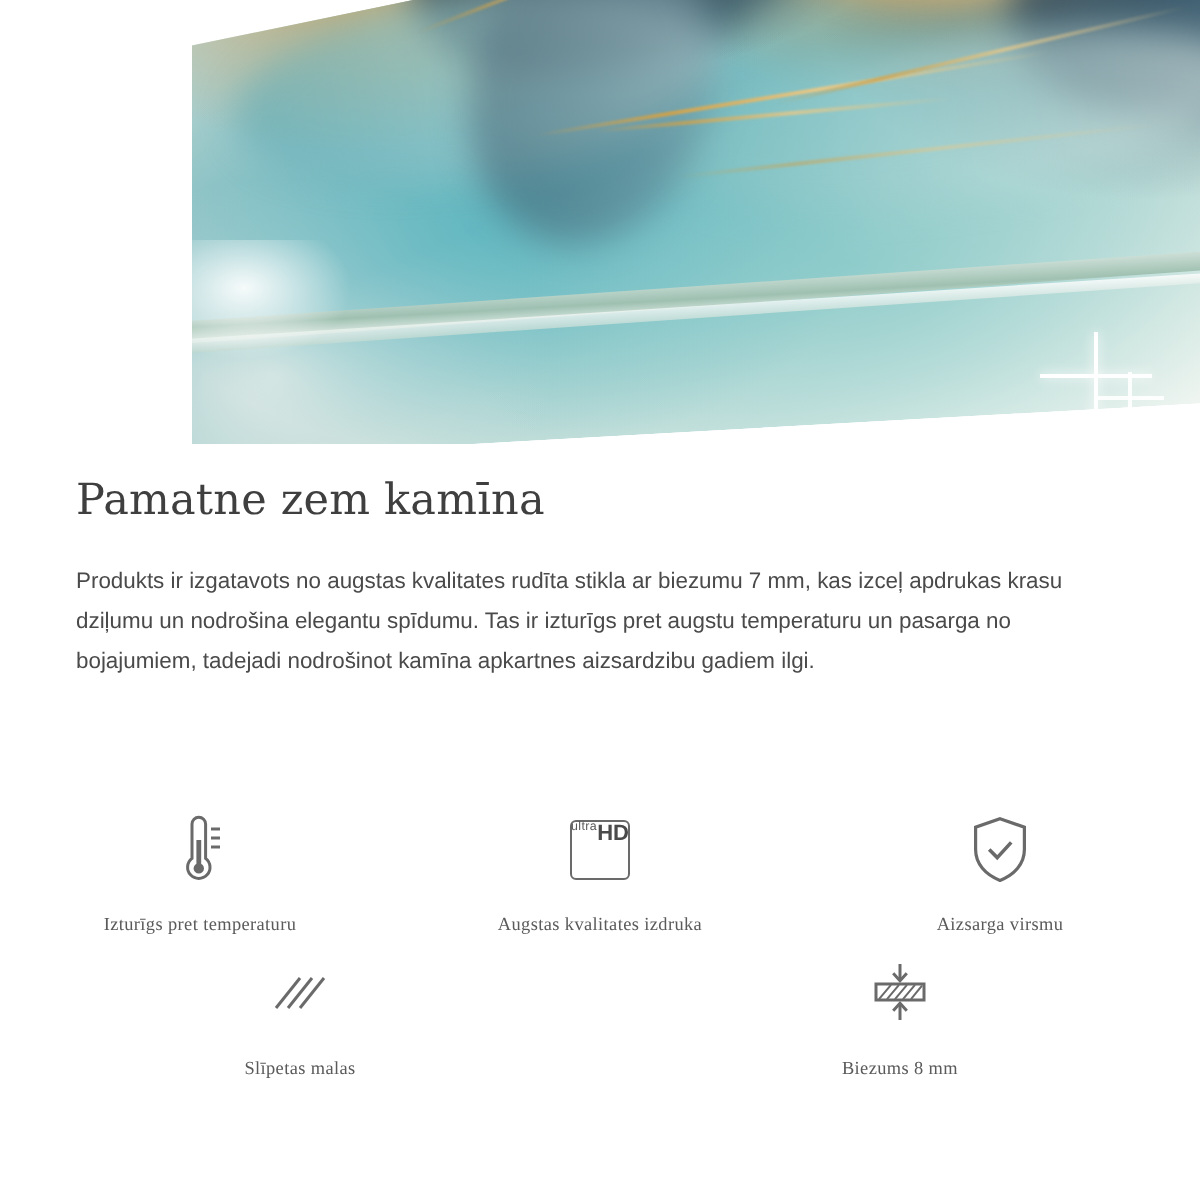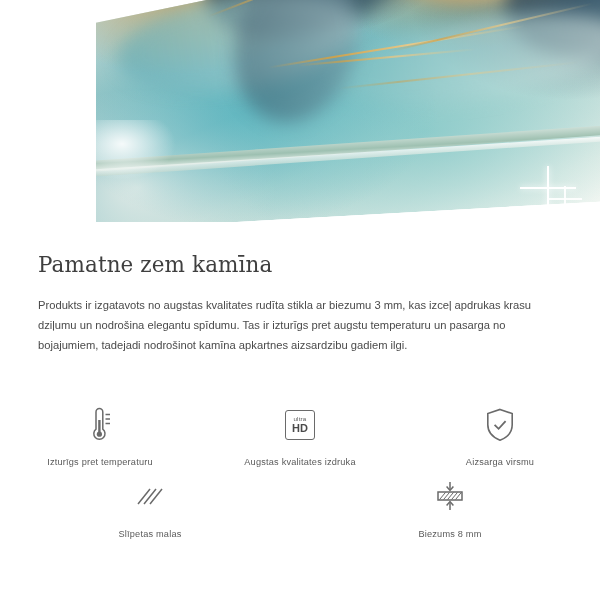--- a/index.html
+++ b/index.html
@@ -145,21 +145,21 @@
     position: absolute;
     left: 0; top: 0;
     width: 96px; height: 222px;
     background: #ffffff;
   }
 
   
   .content {
     position: absolute;
     left: 0;
-    top: 234px;
+    top: 220px;
     width: 600px;
   }
   .title {
     margin: 0;
     padding: 16px 38px 0 38px;
     font-family: "DejaVu Serif", serif;
     font-size: 21.5px;
     line-height: 29px;
     font-weight: 400;
     color: #3f3f3f;
@@ -197,27 +197,28 @@
     display: flex;
     align-items: center;
     justify-content: center;
   }
   .flabel {
     margin-top: 10px;
     font-size: 9.2px;
     color: #5a5a5a;
     text-align: center;
     letter-spacing: .2px;
+    font-family: Liberation Serif, serif;
   }
   .ultrahd {
     width: 28px; height: 28px;
     border: 1.6px solid #6a6a6a;
     border-radius: 3px;
-    display: flex; flex-direction: column;
-    align-items: center; justify-content: center;
+    display: flex; flex-direction: row;
+    align-items: flex-start; justify-content: center;
     line-height: 1;
   }
   .ultrahd .u1 { font-size: 6.2px; color: #5a5a5a; letter-spacing: .2px; }
   .ultrahd .u2 { font-size: 11px; font-weight: bold; color: #4a4a4a; margin-top: 1px; }
 </style>
 </head>
 <body>
 
 <div class="page">
 
@@ -243,21 +244,21 @@
       <div class="sparkle"></div>
       <div class="sparkle2"></div>
       <div class="hero-mask-left"></div>
     </div>
   </div>
 
   <div class="content">
     <h1 class="title">
       <span>Pamatne zem kamīna</span>
     </h1>
-    <p class="paragraph">Produkts ir izgatavots no augstas kvalitates rudīta stikla ar biezumu 3 mm, kas izceļ apdrukas krasu dziļumu un nodrošina elegantu spīdumu. Tas ir izturīgs pret augstu temperaturu un pasarga no bojajumiem, tadejadi nodrošinot kamīna apkartnes aizsardzibu gadiem ilgi.</p>
+    <p class="paragraph">Produkts ir izgatavots no augstas kvalitates rudīta stikla ar biezumu 7 mm, kas izceļ apdrukas krasu dziļumu un nodrošina elegantu spīdumu. Tas ir izturīgs pret augstu temperaturu un pasarga no bojajumiem, tadejadi nodrošinot kamīna apkartnes aizsardzibu gadiem ilgi.</p>
   </div>
 
   <div class="features">
 
     <div class="frow">
 
       <div class="fcell">
         <div class="ficon">
           <svg width="34" height="38" viewBox="0 0 34 38" fill="none" stroke="#6a6a6a" stroke-width="1.5">
             <path d="M13 6a3.4 3.4 0 0 1 6.8 0v17.2a5.6 5.6 0 1 1-6.8 0V6z"></path>

